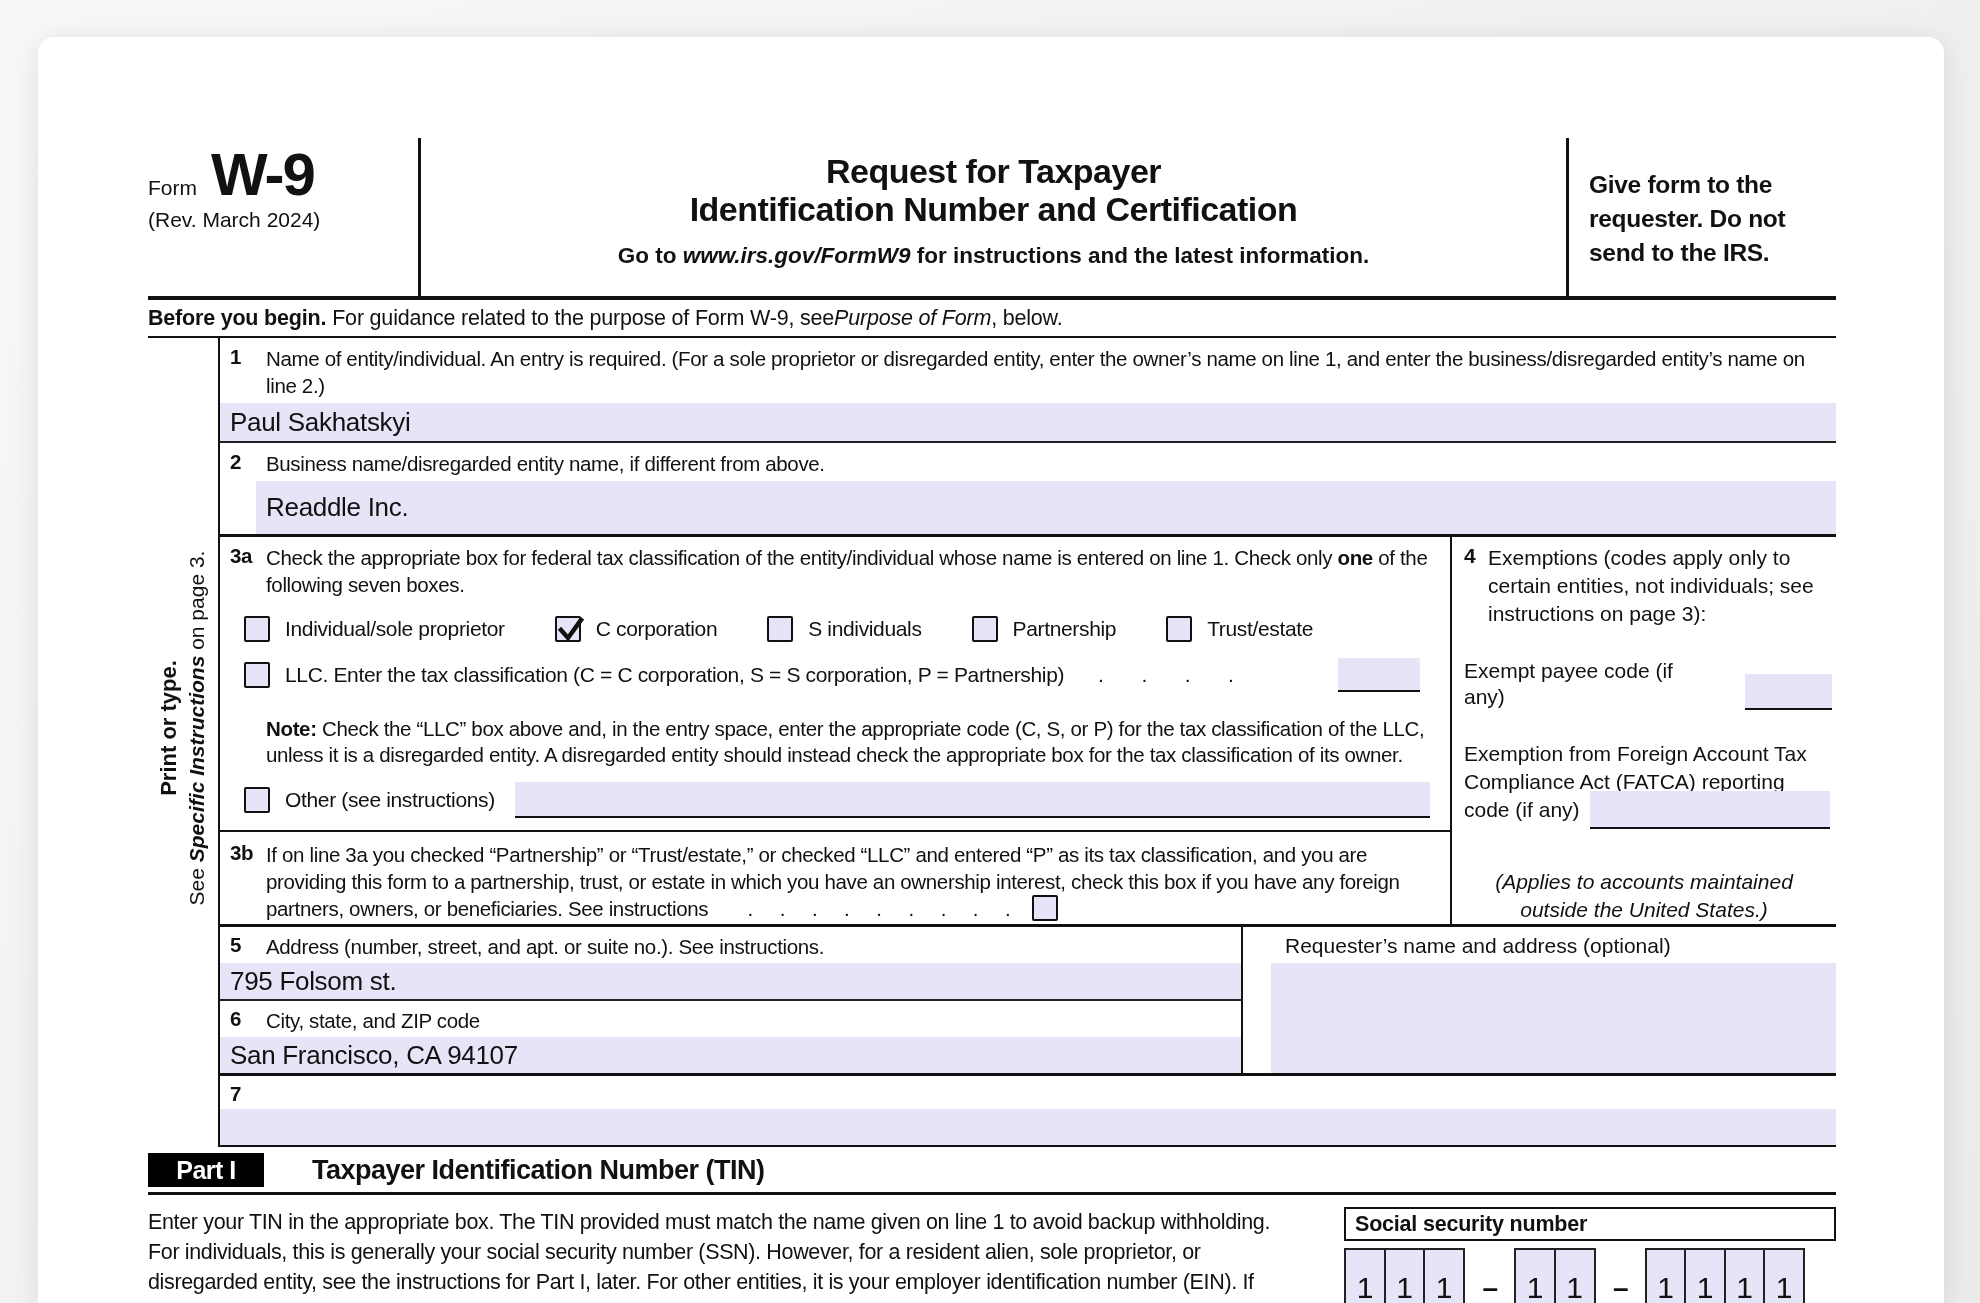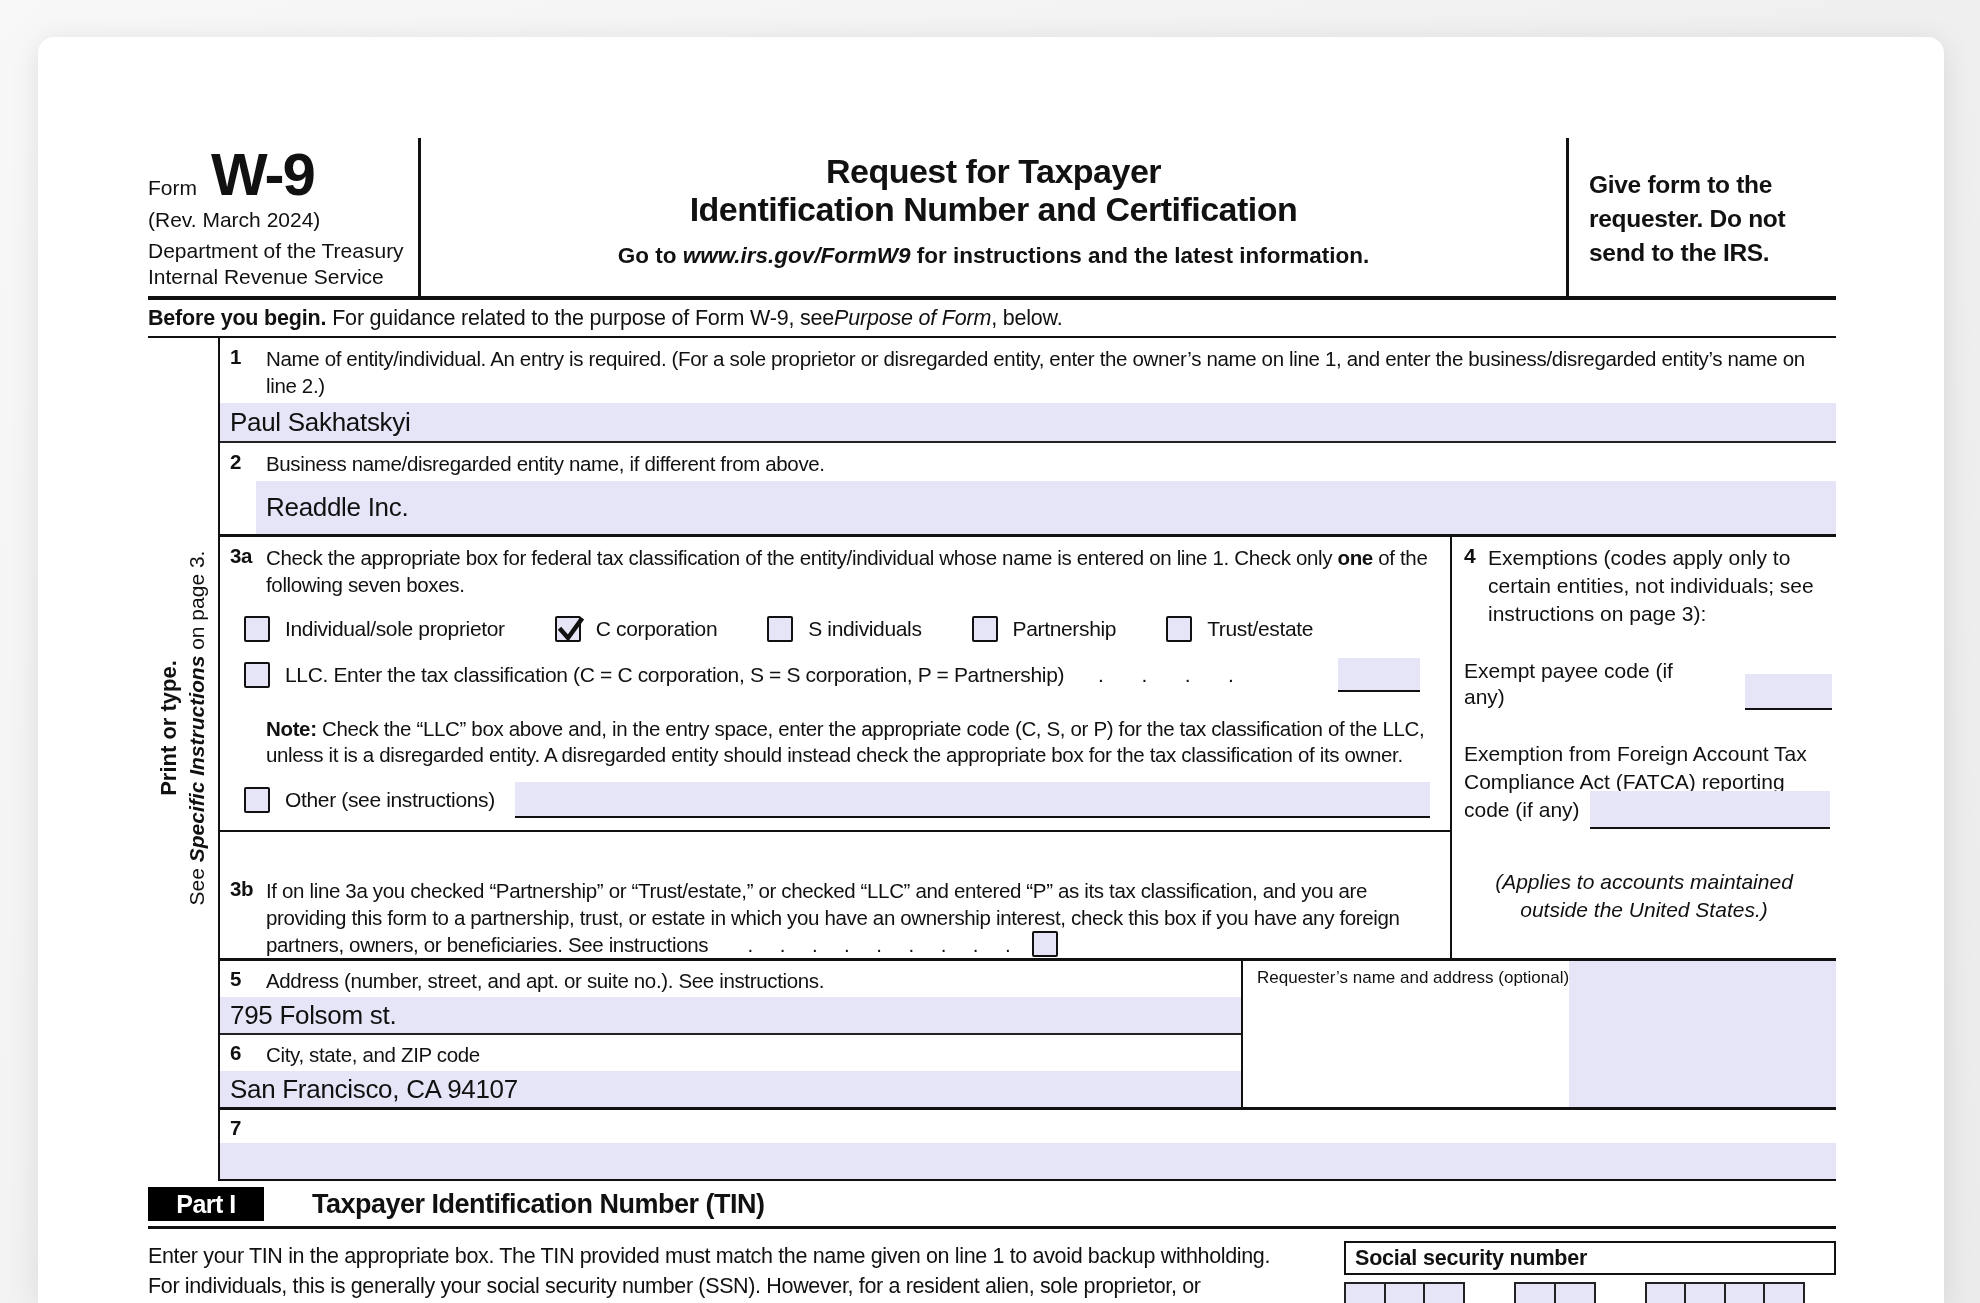--- a/index.html
+++ b/index.html
@@ -62,40 +62,40 @@
   .cbitem { display:flex; align-items:center; margin-right:50px; }
   .cb { width:26px; height:26px; border:2.5px solid #111; background:#e5e5f7; border-radius:2px; margin-right:15px; flex:none; position:relative; }
   .cb svg { display:none; position:absolute; left:-2px; top:-4px; }
   .cb[data-checked="true"] svg { display:block; }
   .llcrow { display:flex; align-items:center; margin:16px 30px 0 24px; font-size:21px; }
   .dots { letter-spacing:2px; margin-left:34px; white-space:nowrap; }
   .llc-entry { width:82px; height:34px; background:#e5e5f7; border-bottom:2.5px solid #111; margin-left:auto; font-size:22px; text-align:center; }
   .note { margin:24px 20px 0 46px; line-height:26px; }
   .otherrow { display:flex; align-items:center; margin:14px 0 2px 24px; font-size:21px; }
   .other-entry { flex:1; height:36px; background:#e5e5f7; border-bottom:2px solid #111; margin:0 20px 0 20px; font-size:22px; padding-left:8px; }
-  .sec3b { display:flex; padding:9px 0 0 0;margin-top:36px; }
+  .sec3b { display:flex; padding:9px 0 0 0; }
   .sec3b .lbltext { padding-right:18px; }
   .cb-inline { display:inline-block; vertical-align:-5px; margin-left:14px; }
 
   .c3r { flex:1; padding:7px 0 0 0; font-size:21px; letter-spacing:0; }
   .sec4head { display:flex; }
   .num4 { width:36px; padding-left:12px; font-weight:bold; flex:none; }
   .sec4text { flex:1; line-height:28px; padding-right:4px; }
   .payee { display:flex; align-items:flex-end; margin:30px 4px 0 12px;gap:37px; }
   .payee-label { line-height:26px; }
   .entry-sm { width:98px; height:36px; background:#e5e5f7; border-bottom:2.5px solid #111; margin-left:16px; font-size:22px; text-align:center; }
   .fatca { position:relative; margin:30px 4px 0 12px; line-height:28px; min-height:86px; padding-right:2px; }
   .fatca-entry { position:absolute; right:2px; bottom:-3px; width:240px; height:38px; background:#e5e5f7; border-bottom:2.5px solid #111; font-size:22px; text-align:center; }
   .applies { font-style:italic; text-align:center; margin-top:42px; line-height:28px; padding:0 34px; }
 
   .row56 { display:flex; border-bottom:3px solid #111; }
   .c56l { width:1023px; border-right:2px solid #111; flex:none; }
   .c56l .lblrow { padding-top:6px; padding-bottom:3px; }
   .f5 { border-bottom:2px solid #222; }
-  .c56r { flex:1; display:flex; flex-direction:row; font-size:17px; letter-spacing:0; }
+  .c56r { flex:1; display:flex; flex-direction:column; font-size:21px; letter-spacing:0;padding-left:28px; }
   .reqlabel { padding:7px 0 5px 14px; }
   .reqbox { flex:1; background:#e5e5f7; font-size:22px; padding:4px 8px; }
 
   .row7 { border-bottom:2px solid #111; }
   .row7 .fieldval { height:36px; }
 
   
   .part1 { margin-top:6px; display:flex; align-items:center; border-bottom:3px solid #111; padding-bottom:5px; }
   .badge { background:#000; color:#fff; font-weight:bold; font-size:25px; width:116px; height:34px; display:flex; align-items:center; justify-content:center; letter-spacing:-0.5px; }
   .ptitle { font-weight:bold; font-size:27px; margin-left:48px; letter-spacing:-0.5px; }
@@ -116,24 +116,20 @@
 <div class="sheet">
   <div class="form">
 
     <div class="hdr">
       <div class="hdr-left">
         <div class="formw9">
           <span class="form-word">Form</span>
           <span class="form-number">W-9</span>
         </div>
         <div class="rev">(Rev. March 2024)</div>
-        <div class="dept">
-          <div>Department of the Treasury</div>
-          <div>Internal Revenue Service</div>
-        </div>
       </div>
       <div class="hdr-center">
         <div class="title">
           <div>Request for Taxpayer</div>
           <div>Identification Number and Certification</div>
         </div>
         <div class="subtitle">
           <span>Go to </span><span class="url">www.irs.gov/FormW9</span><span> for instructions and the latest information.</span>
         </div>
       </div>

